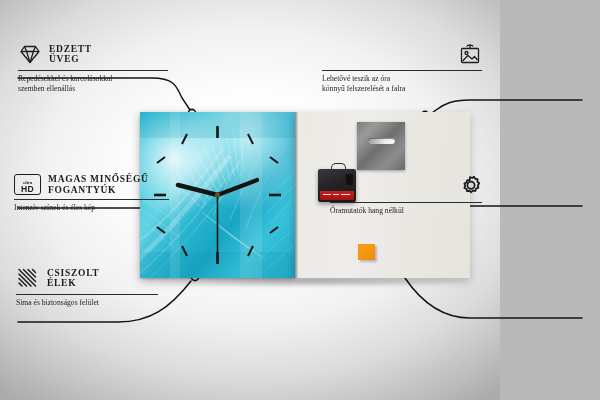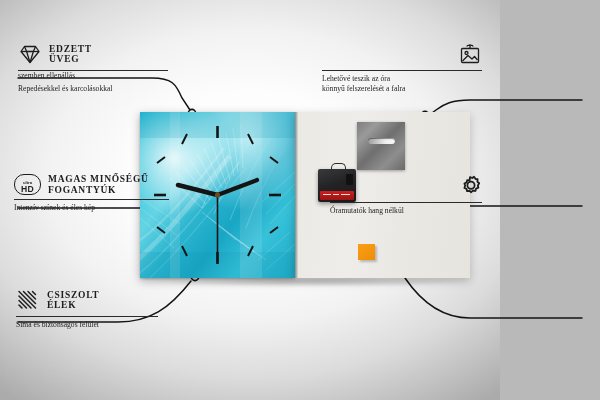--- a/index.html
+++ b/index.html
@@ -34,21 +34,21 @@
     font-family:"Liberation Serif", serif;
     font-size:7.6px;color:#232323;line-height:1.34;
     margin-top:3px;white-space:nowrap;
   }
   .feat.right .desc{text-align:left;}
 
   .ico{width:24px;height:24px;flex:0 0 24px;display:block;}
 
   
   .hdbox{
-    width:25px;height:19px;border:1.3px solid #1d1d1d;border-radius:10px;
+    width:25px;height:19px;border:1.3px solid #1d1d1d;border-radius:3px;
     display:flex;flex-direction:column;align-items:center;justify-content:flex-end;
     flex:0 0 25px;background:transparent;
   }
   .hdbox .u{font-family:"Liberation Sans",sans-serif;font-size:4.2px;font-weight:700;color:#1d1d1d;line-height:1;}
   .hdbox .h{font-family:"Liberation Sans",sans-serif;font-size:8.6px;font-weight:700;color:#1d1d1d;line-height:1;letter-spacing:.3px;}
 
   
   .product{position:absolute;left:140px;top:112px;width:330px;height:166px;}
   .clock{
     position:absolute;left:0;top:0;width:155px;height:166px;
@@ -248,40 +248,40 @@
           <path d="M17.5 4.5 L15.4 9.5 L12 20.5"></path>
             <path d="M8.6 9.5 H15.4"></path>
         </g>
       </svg>
       <div class="titles">
         <div class="t1">EDZETT</div>
         <div class="t2">ÜVEG</div>
       </div>
     </div>
     <div class="rule"></div>
+    <div class="desc">Repedésekkel és karcolásokkal</div>
     <div class="desc" style="margin-top:0;">szemben ellenállás</div>
-    <div class="desc">Repedésekkel és karcolásokkal</div>
   </div>
 
   <div class="feat left" style="left:14px;top:174px;width:155px;">
     <div class="row">
       <div class="hdbox">
         <span class="u">ultra</span>
         <span class="h">HD</span>
       </div>
       <div class="titles">
         <div class="t1">MAGAS MINŐSÉGŰ</div>
         <div class="t2">FOGANTYÚK</div>
       </div>
     </div>
     <div class="rule"></div>
     <div class="desc">Intenzív színek és éles kép</div>
   </div>
 
-  <div class="feat left" style="left:16px;top:288px;width:142px;">
+  <div class="feat left" style="left:16px;top:266px;width:142px;">
     <div class="row">
       <svg class="ico" viewBox="0 0 24 24">
         <g stroke="#1d1d1d" stroke-width="1.5" stroke-linecap="round">
           <line x1="3" y1="3.5" x2="19.5" y2="20"></line>
           <line x1="3" y1="8" x2="15" y2="20"></line>
           <line x1="3" y1="12.5" x2="10.5" y2="20"></line>
           <line x1="3" y1="17" x2="6" y2="20"></line>
           <line x1="7.5" y1="3.5" x2="19.5" y2="15.5"></line>
           <line x1="12" y1="3.5" x2="19.5" y2="11"></line>
           <line x1="16.5" y1="3.5" x2="19.5" y2="6.5"></line>

